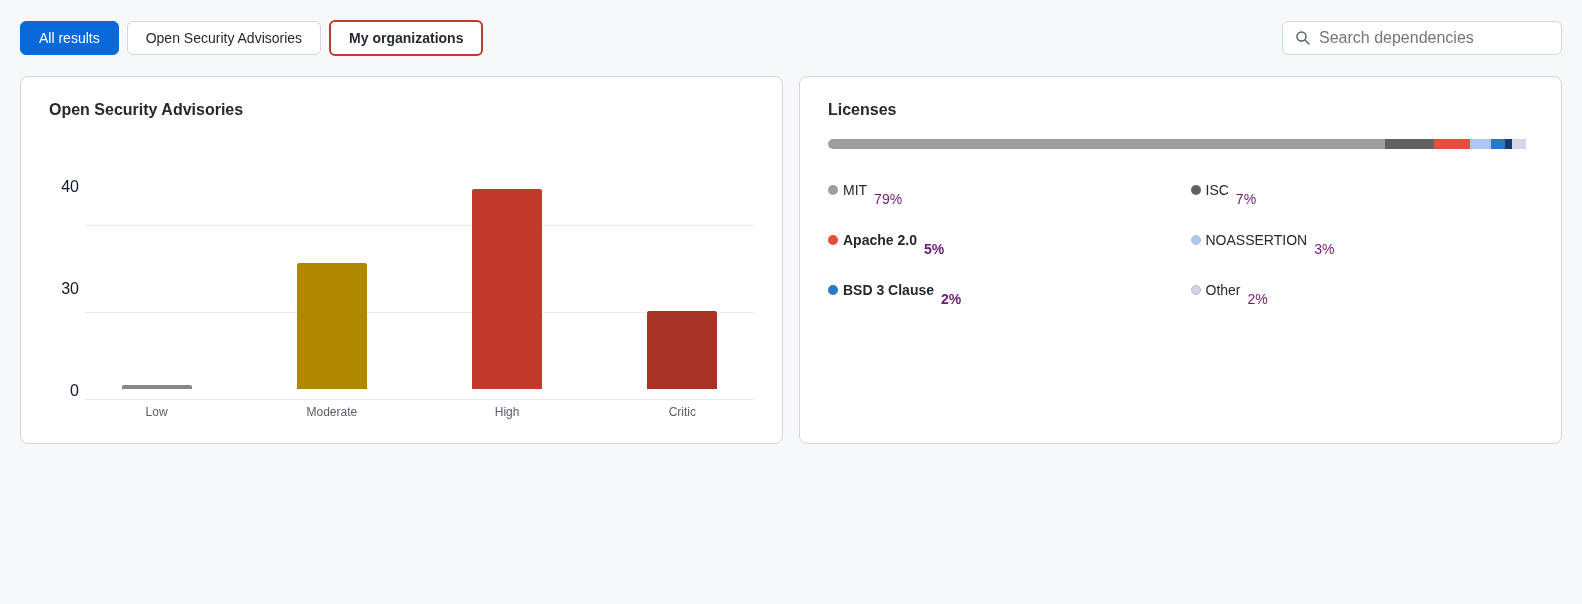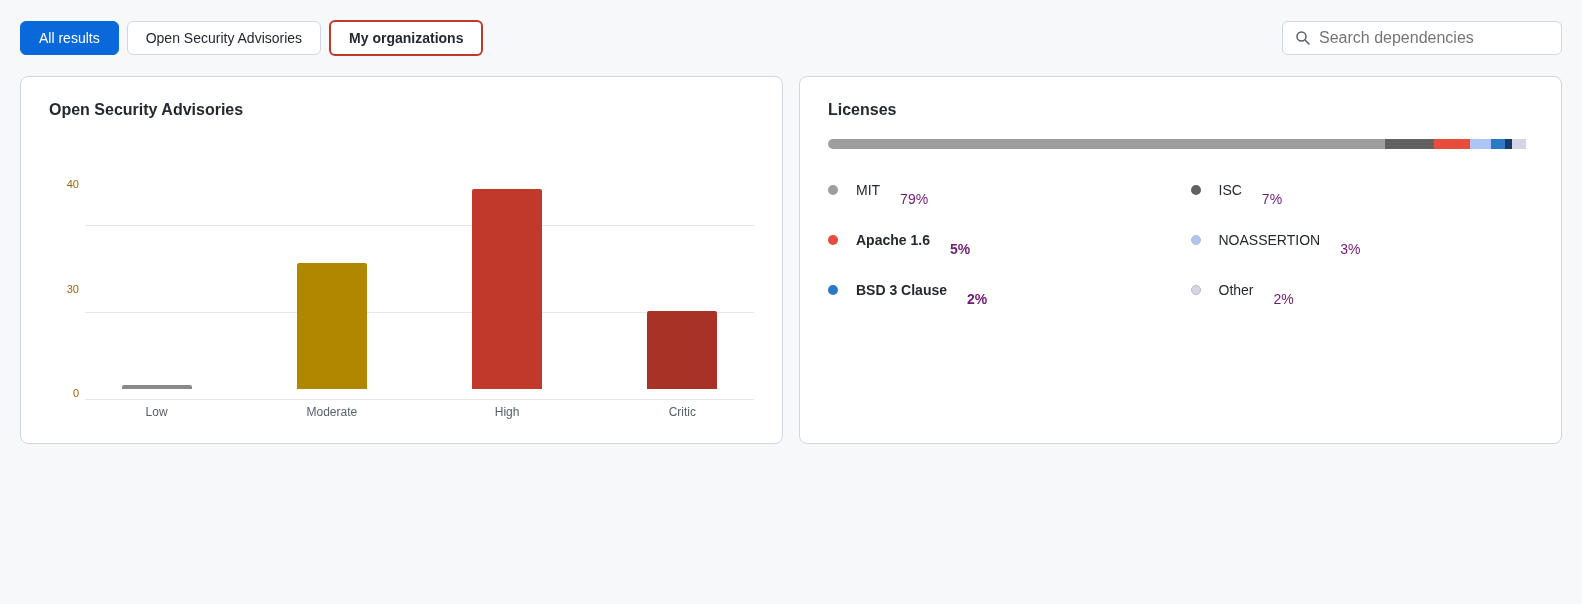--- a/index.html
+++ b/index.html
@@ -113,22 +113,22 @@
       bottom: 20px;
       width: 36px;
       display: flex;
       flex-direction: column;
       justify-content: space-between;
       align-items: flex-end;
       padding-right: 6px;
     }
 
     .y-label {
-      font-size: 11px;
-      color: #a16207;
+      font-size: 16px;
+      color: #0f172a;
       line-height: 1;
     }
 
     .bars-container {
       display: flex;
       align-items: flex-end;
       flex: 1;
       gap: 32px;
       height: 220px;
       padding-bottom: 0;
@@ -171,21 +171,21 @@
     .legend-grid {
       display: grid;
       grid-template-columns: 1fr 1fr;
       row-gap: 16px;
       column-gap: 20px;
     }
 
     .legend-item {
       display: flex;
       align-items: center;
-      gap: 18px;
+      gap: 5px;
       font-size: 14px;
       color: #24292f;
     }
 
     .legend-dot {
       width: 10px;
       height: 10px;
       border-radius: 50%;
       flex-shrink: 0;
     }
@@ -274,21 +274,21 @@
           <span class="legend-name">MIT</span>
           <span class="legend-pct"> 79%</span>
         </div>
         <div class="legend-item">
           <div class="legend-dot" style="background: rgb(97, 97, 97);"></div>
           <span class="legend-name">ISC</span>
           <span class="legend-pct"> 7%</span>
         </div>
         <div class="legend-item">
           <div class="legend-dot" style="background: rgb(231, 76, 60);"></div>
-          <span class="legend-name" style="font-weight: 700;">Apache 1.6</span>
+          <span class="legend-name" style="font-weight: 700;">Apache 2.0</span>
           <span class="legend-pct" style="font-weight: 700;"> 5%</span>
         </div>
         <div class="legend-item">
           <div class="legend-dot" style="background: rgb(174, 198, 245); border: 1px solid rgb(187, 187, 187);"></div>
           <span class="legend-name">NOASSERTION</span>
           <span class="legend-pct"> 3%</span>
         </div>
         <div class="legend-item">
           <div class="legend-dot" style="background: rgb(41, 121, 200);"></div>
           <span class="legend-name" style="font-weight: 700;">BSD 3 Clause</span>

